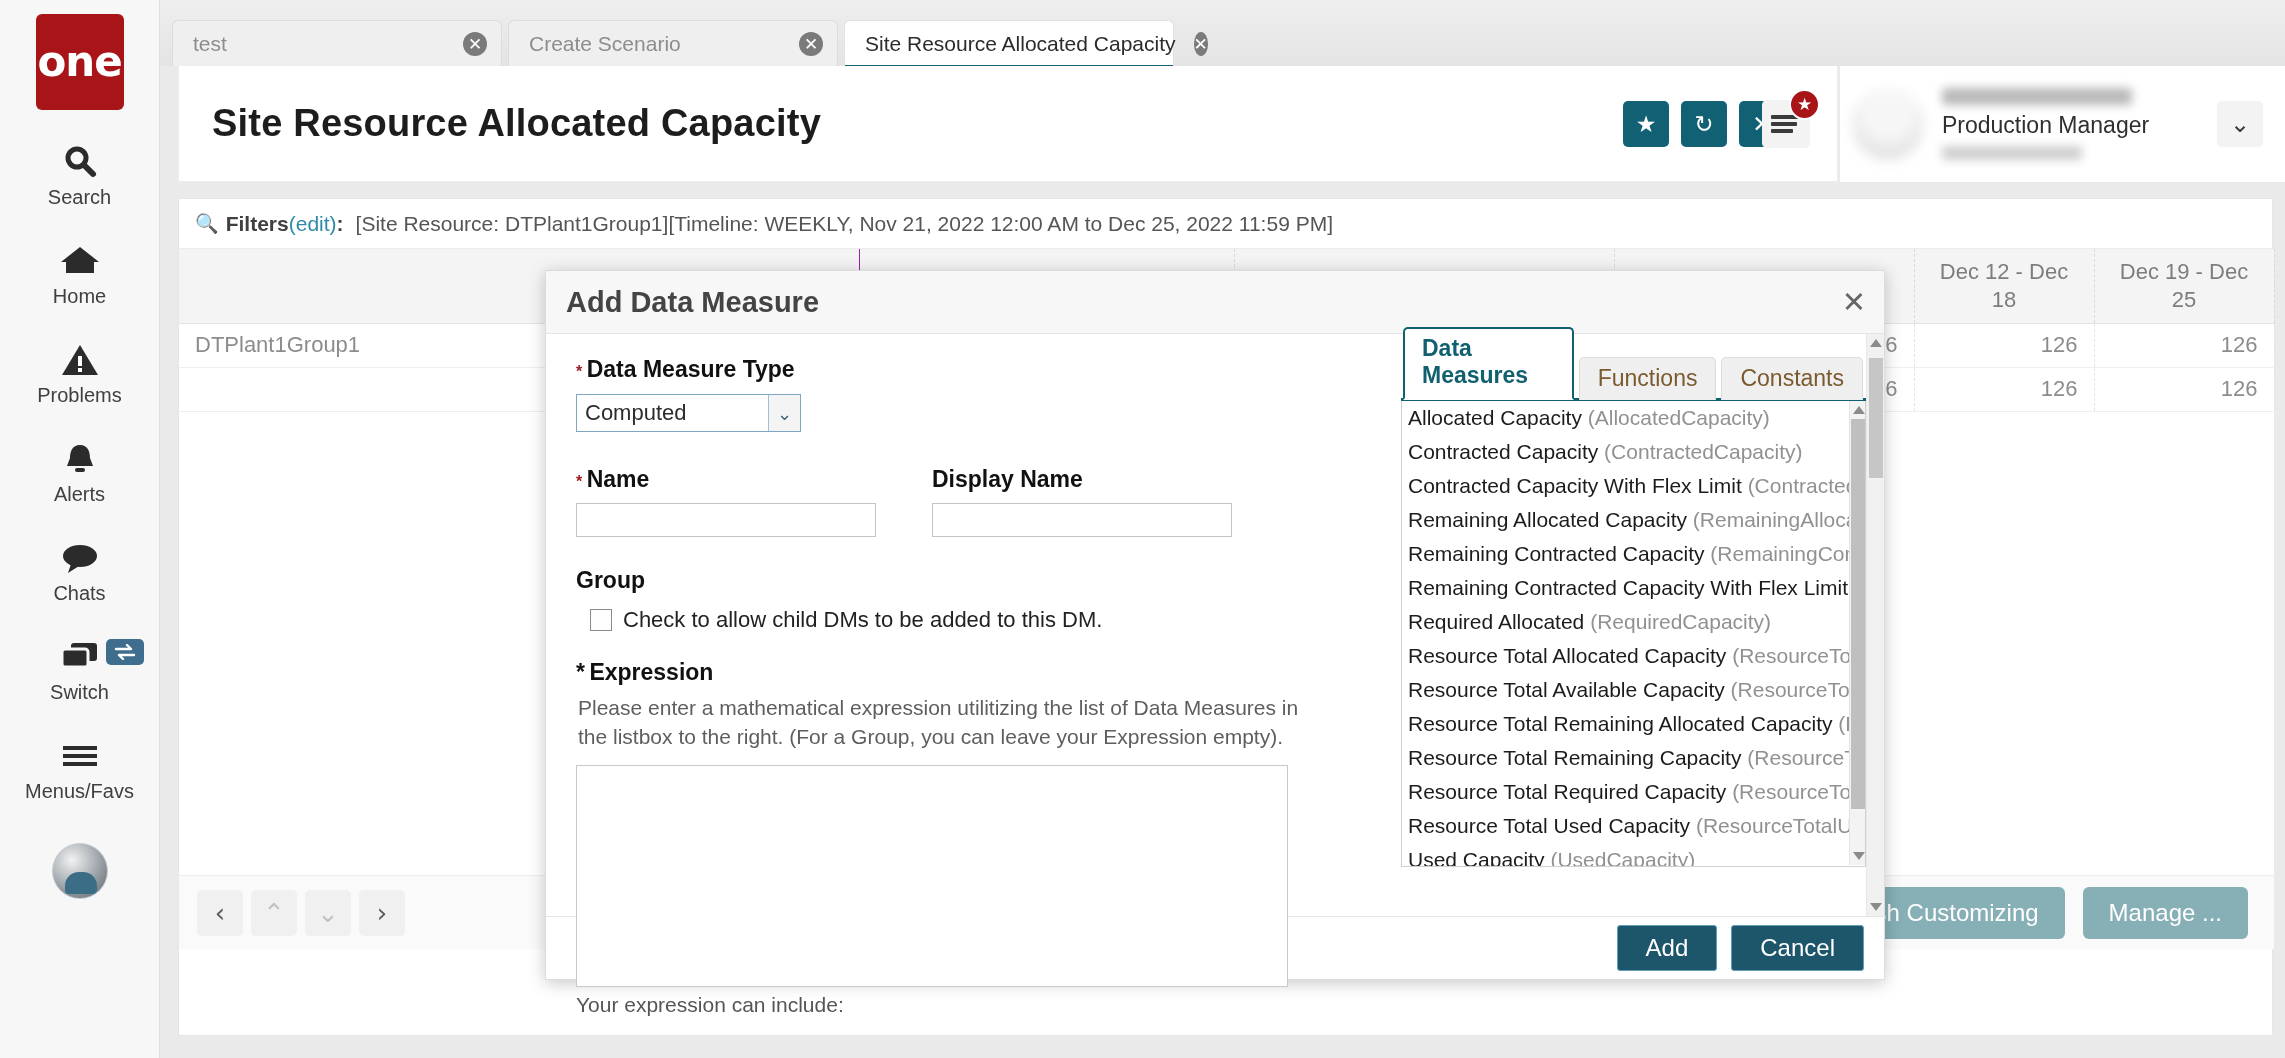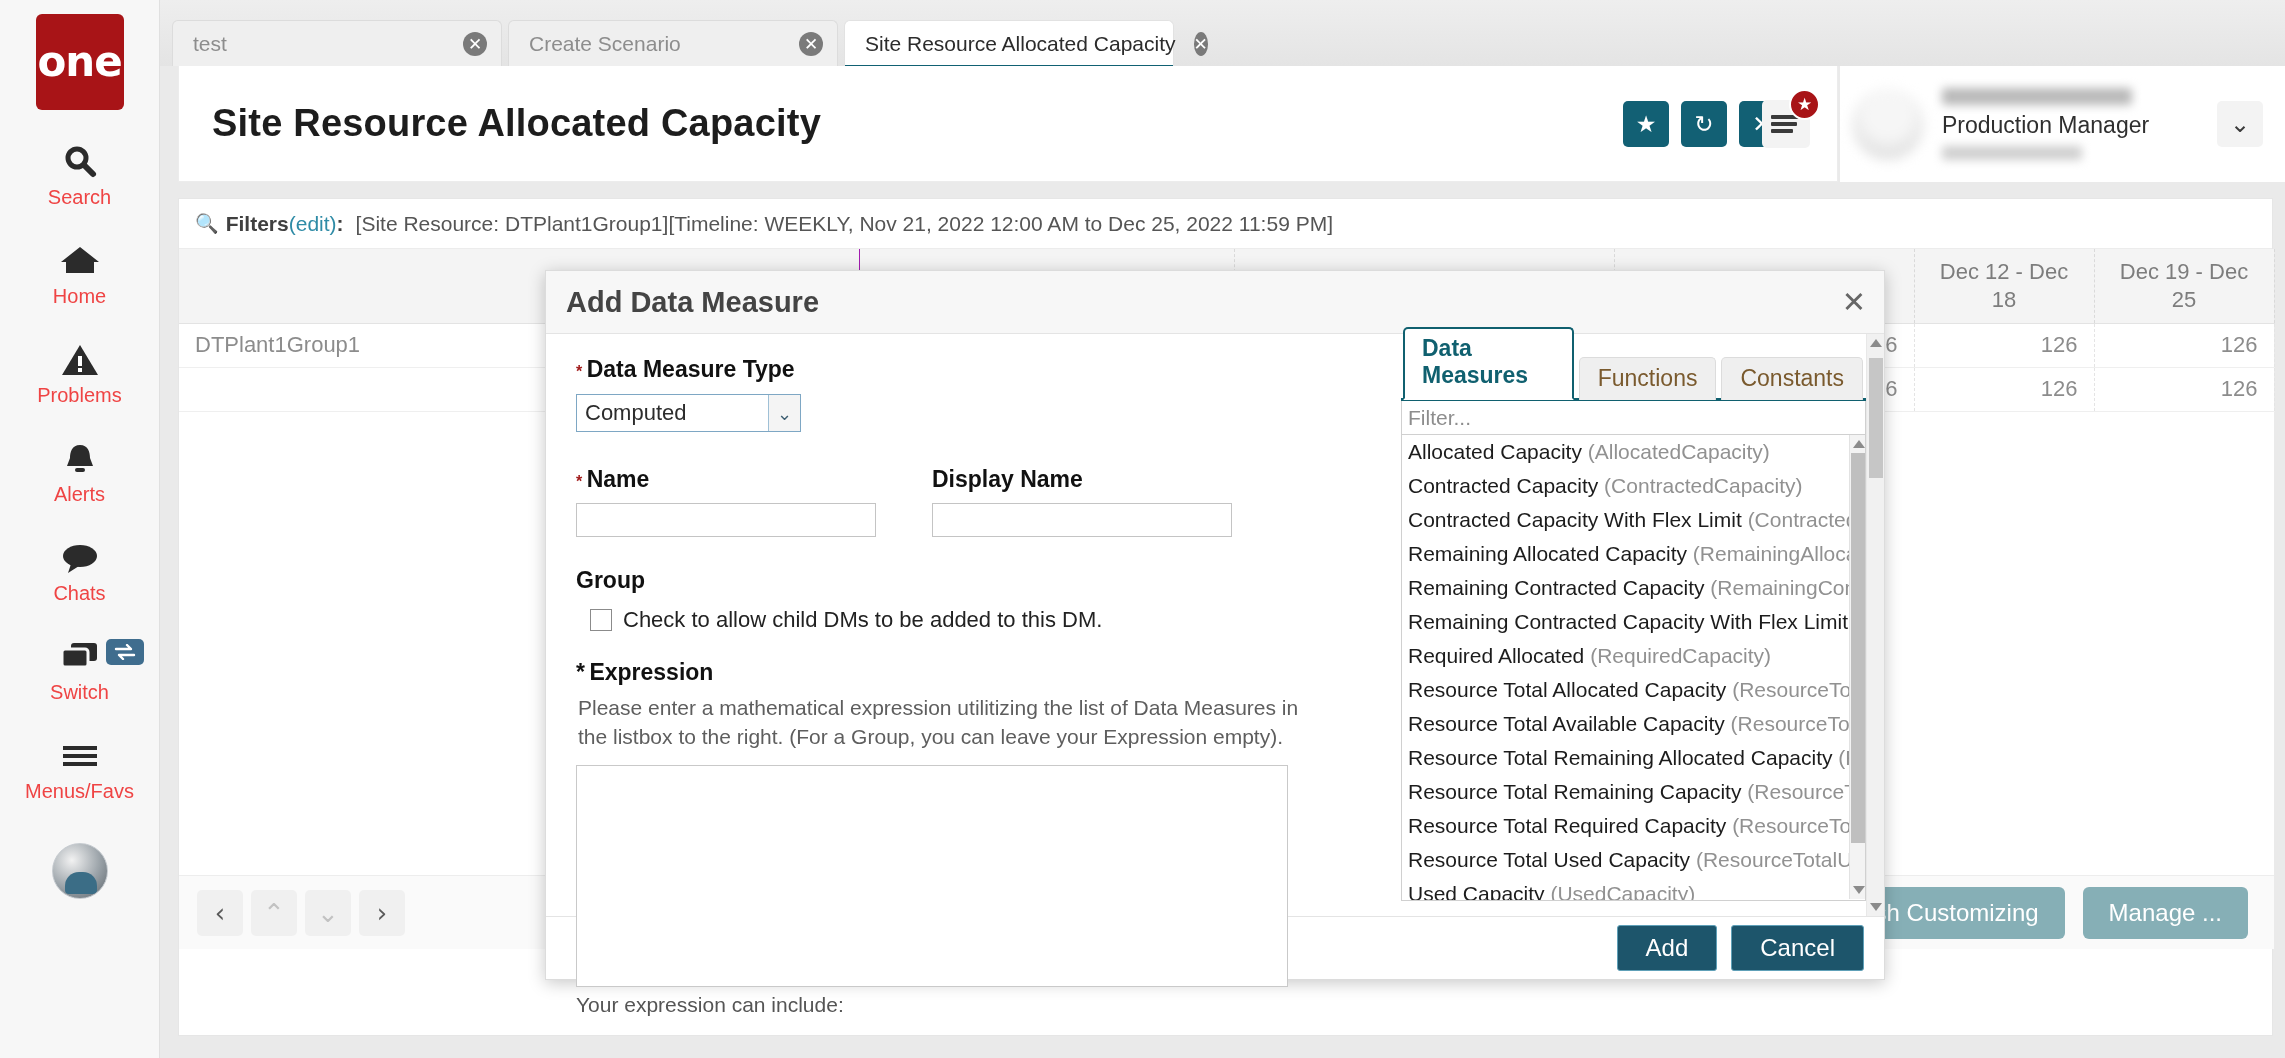--- a/index.html
+++ b/index.html
@@ -24,21 +24,21 @@
   .brand-text {
     color: #fff; font-size: 42px; font-weight: bold; letter-spacing: -1px;
     font-family: "DejaVu Sans", sans-serif; line-height: 1;
   }
   .navitem {
     width: 160px; margin-top: 30px; display: flex; flex-direction: column;
     align-items: center; justify-content: center; cursor: pointer; position: relative;
   }
   .navitem .ico { height: 44px; display: flex; align-items: center; justify-content: center; }
   .navitem .lbl {
-    font-size: 20px; color: #ef4444; margin-top: 2px;
+    font-size: 20px; color: #404040; margin-top: 2px;
     font-family: "Liberation Sans", sans-serif;
   }
   .switch-badge {
     position: absolute; right: 16px; top: 4px; width: 38px; height: 26px;
     background: #3f6d8e; border-radius: 5px; display: flex;
     align-items: center; justify-content: center;
   }
   .avatar-circle {
     width: 56px; height: 56px; border-radius: 50%;
     background: radial-gradient(circle at 35% 30%, #f2f2f2, #9aa2a8 55%, #5a6268 100%);
@@ -551,21 +551,20 @@
         <div class="expfoot">Your expression can include:</div>
       </div>
 
       <div id="listcol">
         <div class="tabs">
           <div class="ltab active">Data Measures</div>
           <div class="ltab">Functions</div>
           <div class="ltab">Constants</div>
         </div>
         <div class="tabs-rule"></div>
-        <input class="filterin" type="text" placeholder="Filter..." style="">
 
         <div class="dmlist">
           <div class="dmitem">
             <span>Allocated Capacity</span>
             <span class="code">(AllocatedCapacity)</span>
           </div>
           <div class="dmitem">
             <span>Contracted Capacity</span>
             <span class="code">(ContractedCapacity)</span>
           </div>

